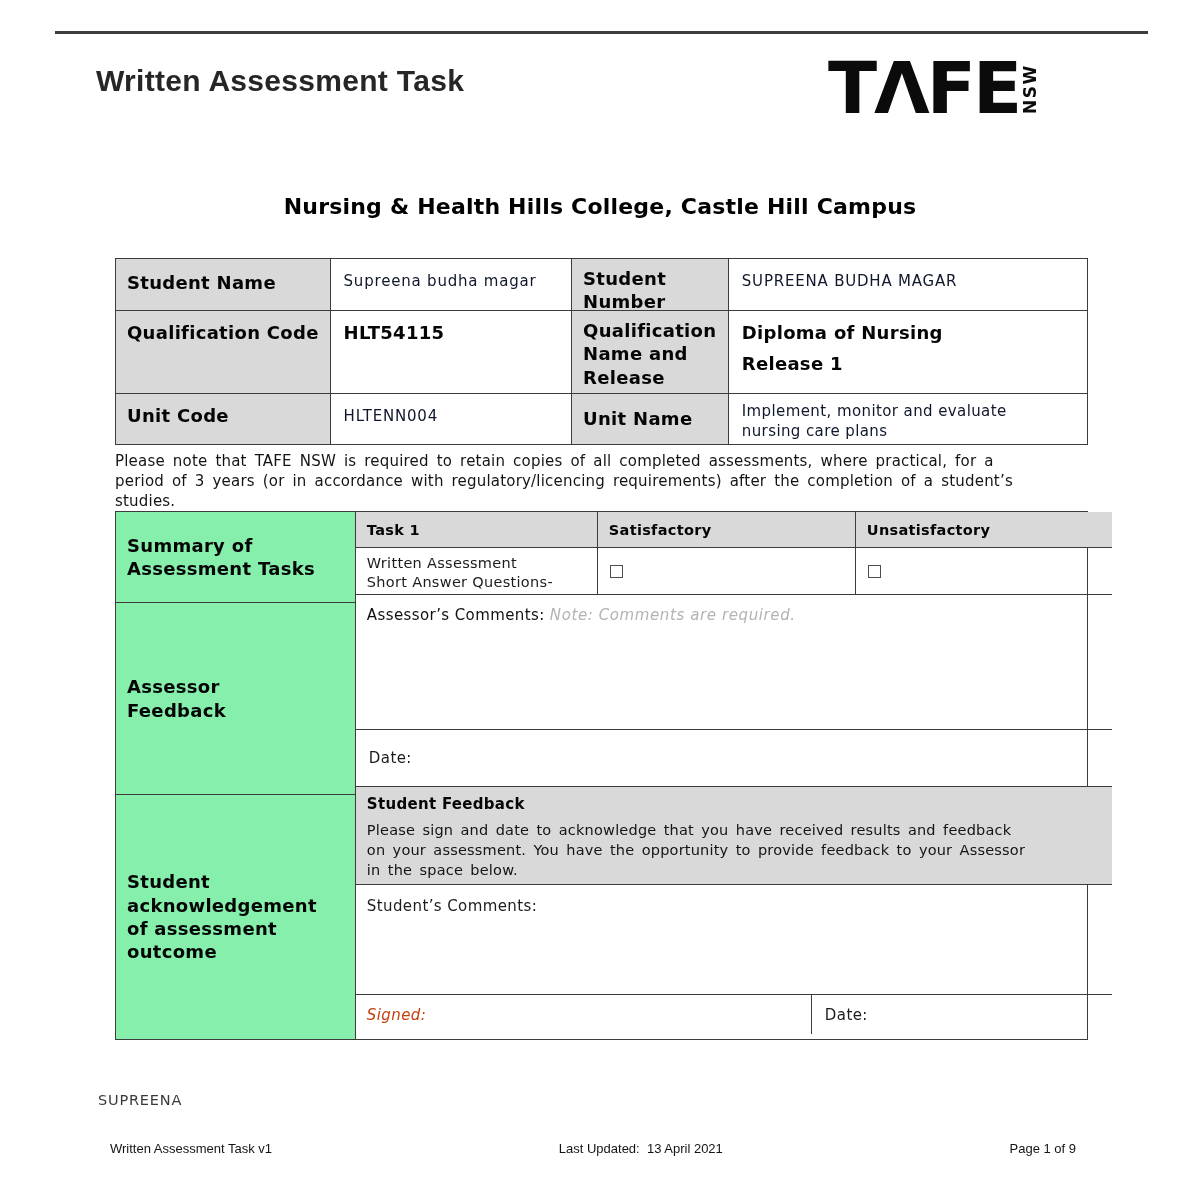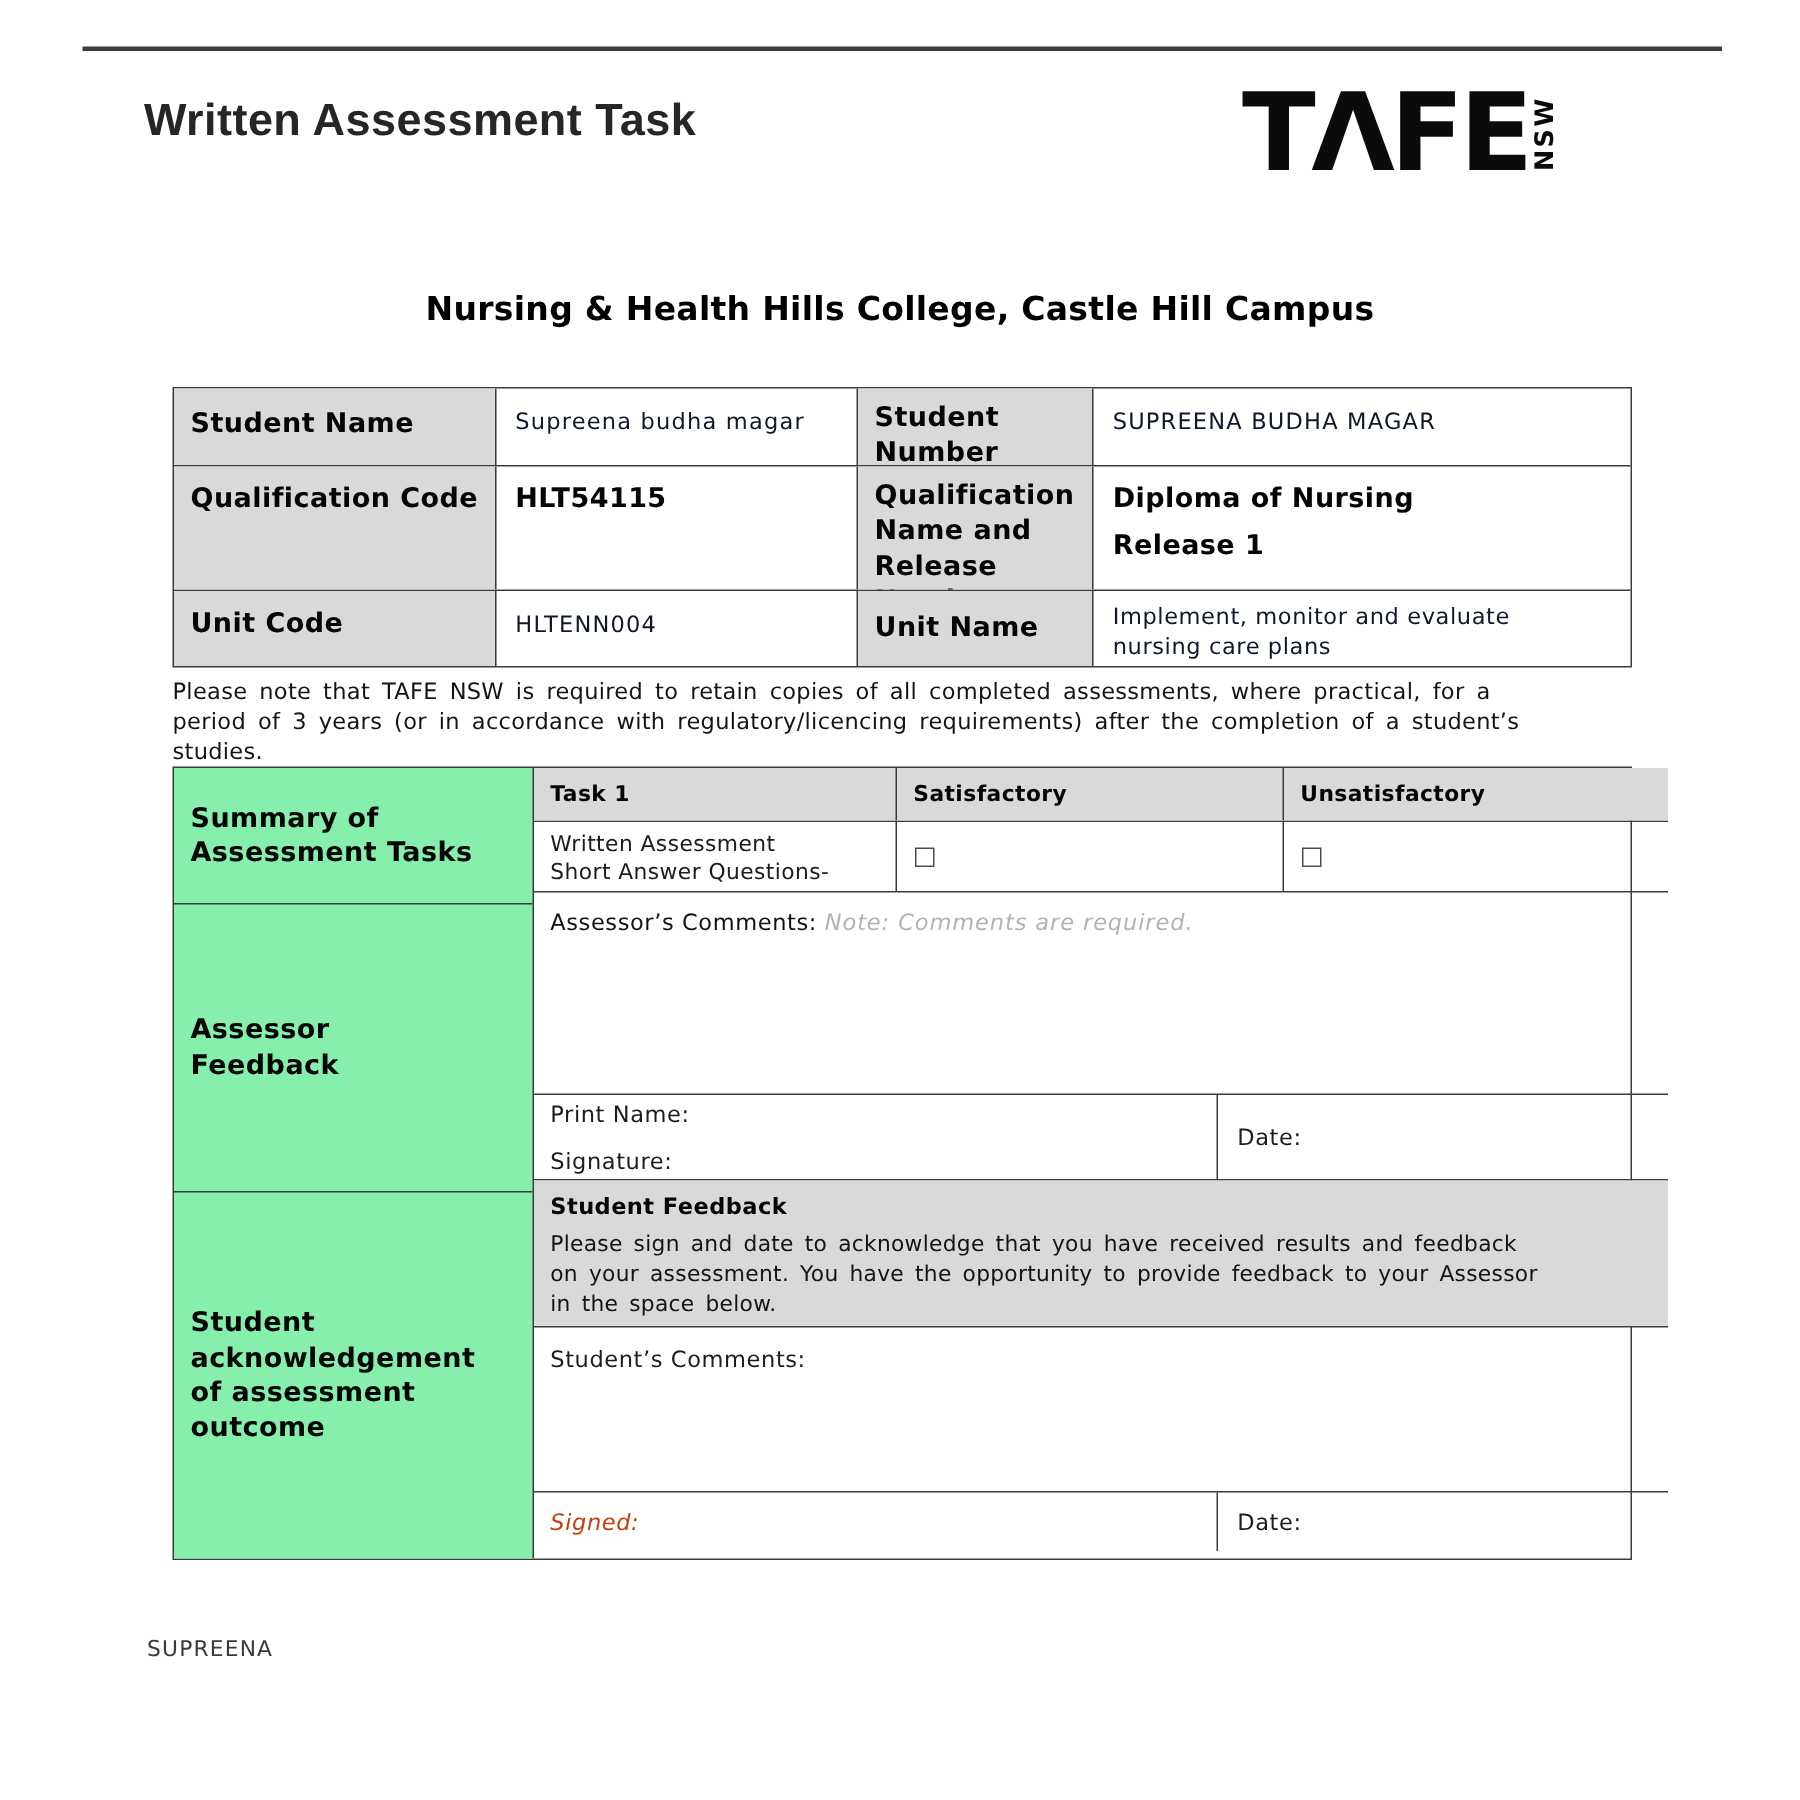--- a/index.html
+++ b/index.html
@@ -187,24 +187,20 @@
       </div>
 
       <div class="row rr3">
         <div class="cell comments-cell" style="width:756px">
           <span>Assessor’s Comments:</span>
           <span class="note-text">Note: Comments are required.</span>
         </div>
       </div>
 
       <div class="row rr4">
-        <div class="cell w-sig sig-cell">
-          <div>Print Name:</div>
-          <div>Signature:</div>
-        </div>
         <div class="cell w-date date-cell">Date:</div>
       </div>
 
       <div class="row rr5">
         <div class="cell gray sfb-cell" style="width:756px">
           <div class="sfb-title">Student Feedback</div>
           <div class="sfb-text">Please sign and date to acknowledge that you have received results and feedback
 on your assessment. You have the opportunity to provide feedback to your Assessor
 in the space below.</div>
         </div>
@@ -217,14 +213,19 @@
       <div class="row rr7">
         <div class="cell w-sig signed-cell">Signed:</div>
         <div class="cell w-date date-cell">Date:</div>
       </div>
 
     </div>
   </div>
 
   <div class="watermark">SUPREENA</div>
 
+  <div class="footer-row">
+    <span>Written Assessment Task v1</span>
+    <span>Last Updated:  13 April 2021</span>
+    <span>Page 1 of 9</span>
+  </div>
 
 </div>
 
 </body></html>

